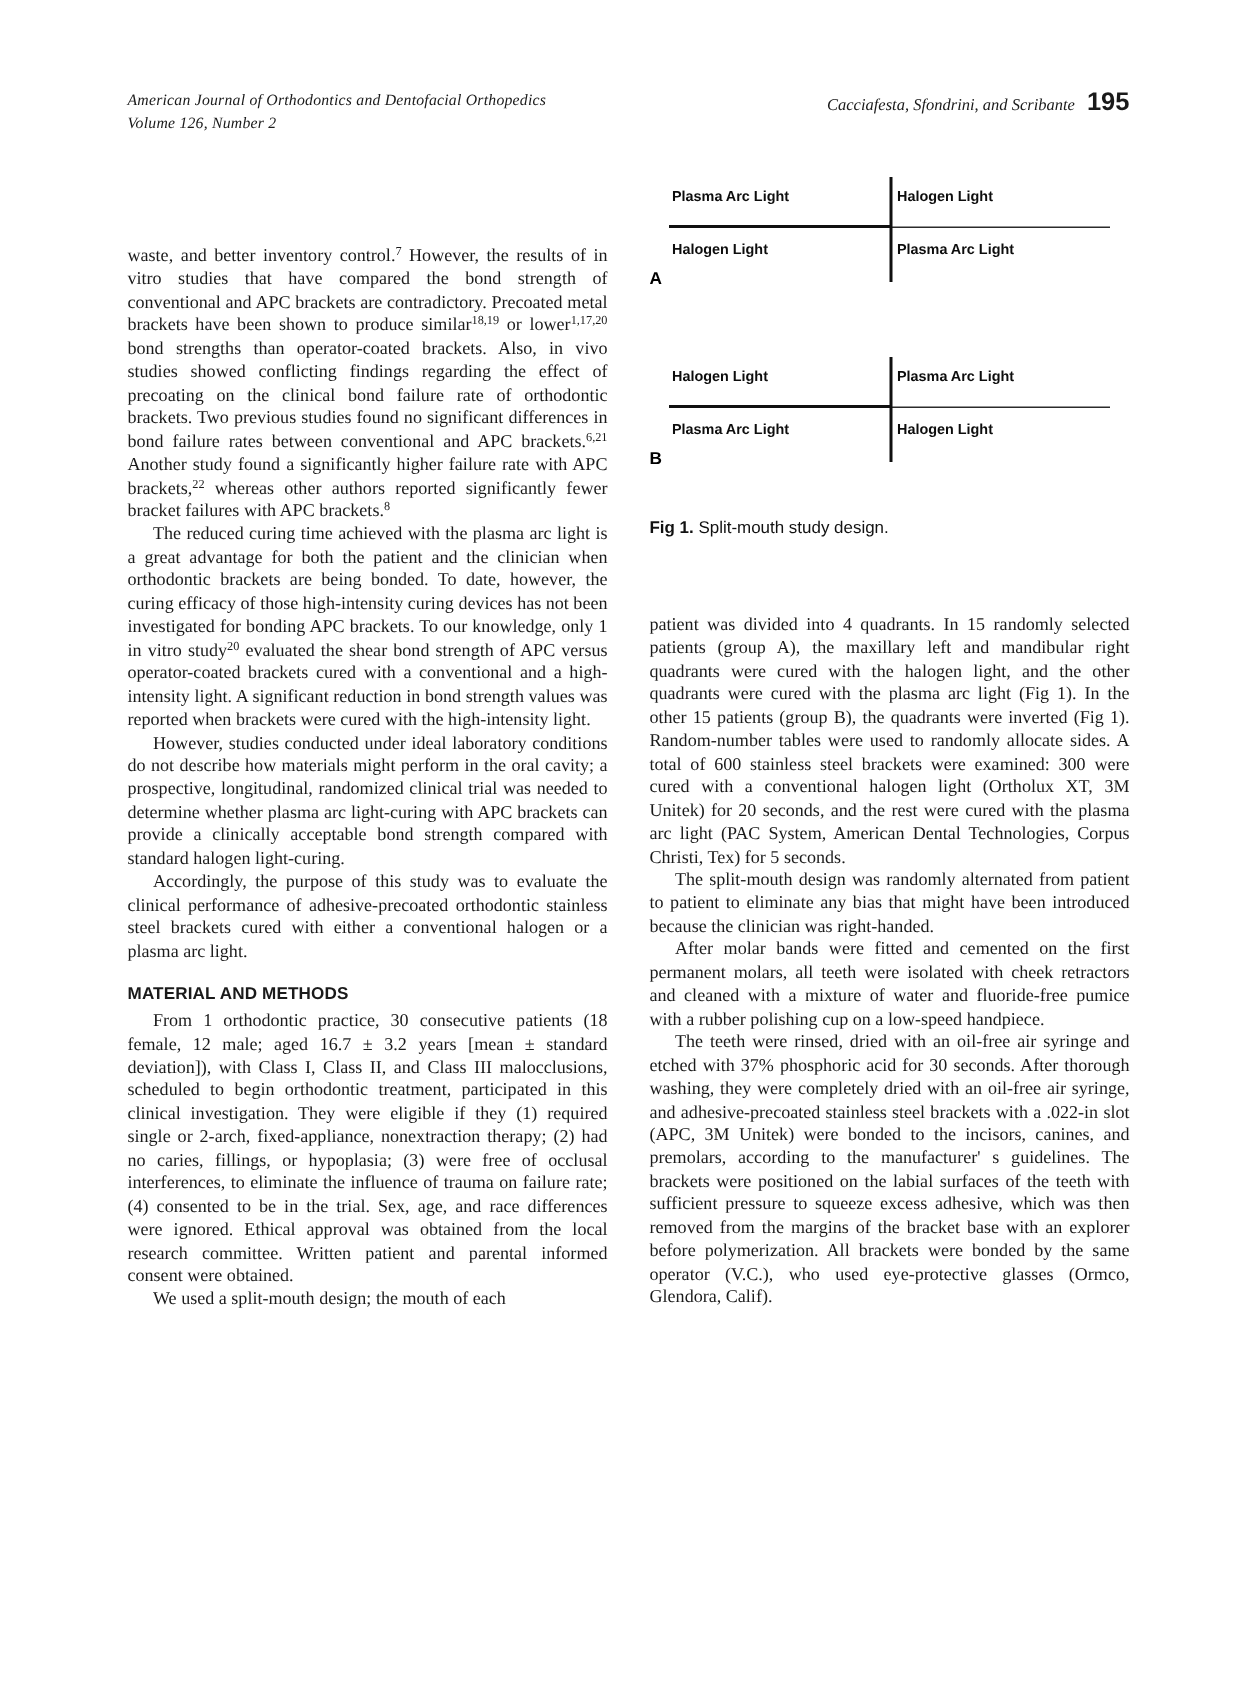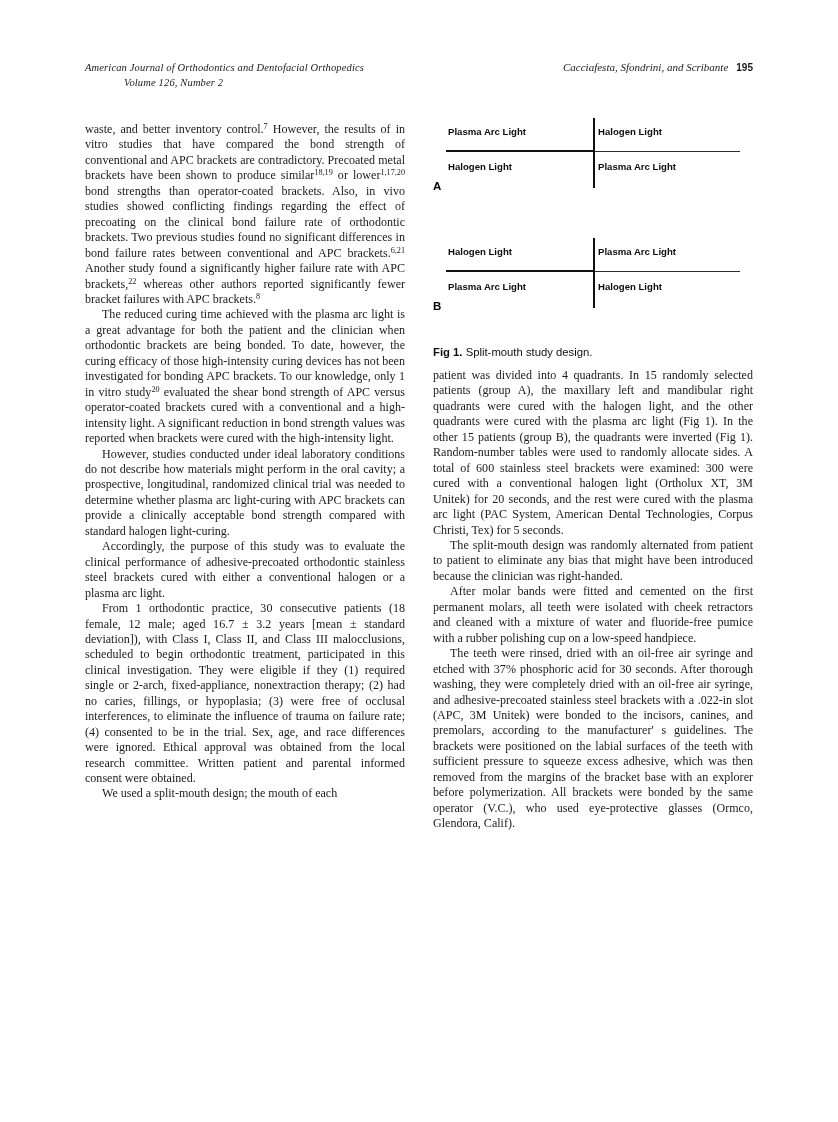--- a/index.html
+++ b/index.html
@@ -38,52 +38,52 @@
     top: 0;
     font-style: italic;
     font-size: 10.5px;
     line-height: 15px;
     letter-spacing: 0.15px;
     color: #1a1a1a;
     white-space: nowrap;
   }
   .rh-left .vol {
     display: block;
-    margin-left: 39px;
   }
   .rh-right {
     position: absolute;
     right: 0;
     top: 0;
     white-space: nowrap;
     font-size: 11px;
     line-height: 15px;
     color: #1a1a1a;
   }
   .rh-right .authors {
     font-style: italic;
     margin-left: 40px;
   }
   .rh-right .pageno {
     font-family: "Liberation Sans", sans-serif;
     font-weight: bold;
     font-style: normal;
-    font-size: 10px;
+    font-size: 17px;
     margin-left: 8px;
   }
 
   
   .col {
     position: absolute;
     width: 320px;
     font-size: 12.05px;
     line-height: 15.45px;
     text-align: justify;
     text-justify: inter-word;
     hyphens: manual;
+    margin-top: 41px;
   }
   .col-left  { left: 85px;  top: 122px; }
   .col-right { left: 433px; top: 122px; }
 
   .col p {
     margin: 0;
     text-indent: 17px;
   }
   .col p.noindent { text-indent: 0; }
 
@@ -197,20 +197,21 @@
     </div>
   </div>
 
   <div class="col col-left">
     <div id="left-body-top">
         <p class="noindent">waste, and better inventory control.<sup>7</sup> However, the results of in vitro studies that have compared the bond strength of conventional and APC brackets are contradictory. Precoated metal brackets have been shown to produce similar<sup>18,19</sup> or lower<sup>1,17,20</sup> bond strengths than operator-coated brackets. Also, in vivo studies showed conflicting findings regarding the effect of precoating on the clinical bond failure rate of orthodontic brackets. Two previous studies found no significant differences in bond failure rates between conventional and APC brackets.<sup>6,21</sup> Another study found a significantly higher failure rate with APC brackets,<sup>22</sup> whereas other authors reported significantly fewer bracket failures with APC brackets.<sup>8</sup></p>
         <p>The reduced curing time achieved with the plasma arc light is a great advantage for both the patient and the clinician when orthodontic brackets are being bonded. To date, however, the curing efficacy of those high-intensity curing devices has not been investigated for bonding APC brackets. To our knowledge, only 1 in vitro study<sup>20</sup> evaluated the shear bond strength of APC versus operator-coated brackets cured with a conventional and a high-intensity light. A significant reduction in bond strength values was reported when brackets were cured with the high-intensity light.</p>
         <p>However, studies conducted under ideal laboratory conditions do not describe how materials might perform in the oral cavity; a prospective, longitudinal, randomized clinical trial was needed to determine whether plasma arc light-curing with APC brackets can provide a clinically acceptable bond strength compared with standard halogen light-curing.</p>
         <p>Accordingly, the purpose of this study was to evaluate the clinical performance of adhesive-precoated orthodontic stainless steel brackets cured with either a conventional halogen or a plasma arc light.</p>
       </div>
+    <h2 class="section-head">MATERIAL AND METHODS</h2>
     <div id="left-body-bottom">
         <p>From 1 orthodontic practice, 30 consecutive patients (18 female, 12 male; aged 16.7 ± 3.2 years [mean ± standard deviation]), with Class I, Class II, and Class III malocclusions, scheduled to begin orthodontic treatment, participated in this clinical investigation. They were eligible if they (1) required single or 2-arch, fixed-appliance, nonextraction therapy; (2) had no caries, fillings, or hypoplasia; (3) were free of occlusal interferences, to eliminate the influence of trauma on failure rate; (4) consented to be in the trial. Sex, age, and race differences were ignored. Ethical approval was obtained from the local research committee. Written patient and parental informed consent were obtained.</p>
         <p>We used a split-mouth design; the mouth of each</p>
       </div>
   </div>
 
   <div class="figure-block">
 
     <div class="diagram-a-wrap">
       <div class="diagram">

